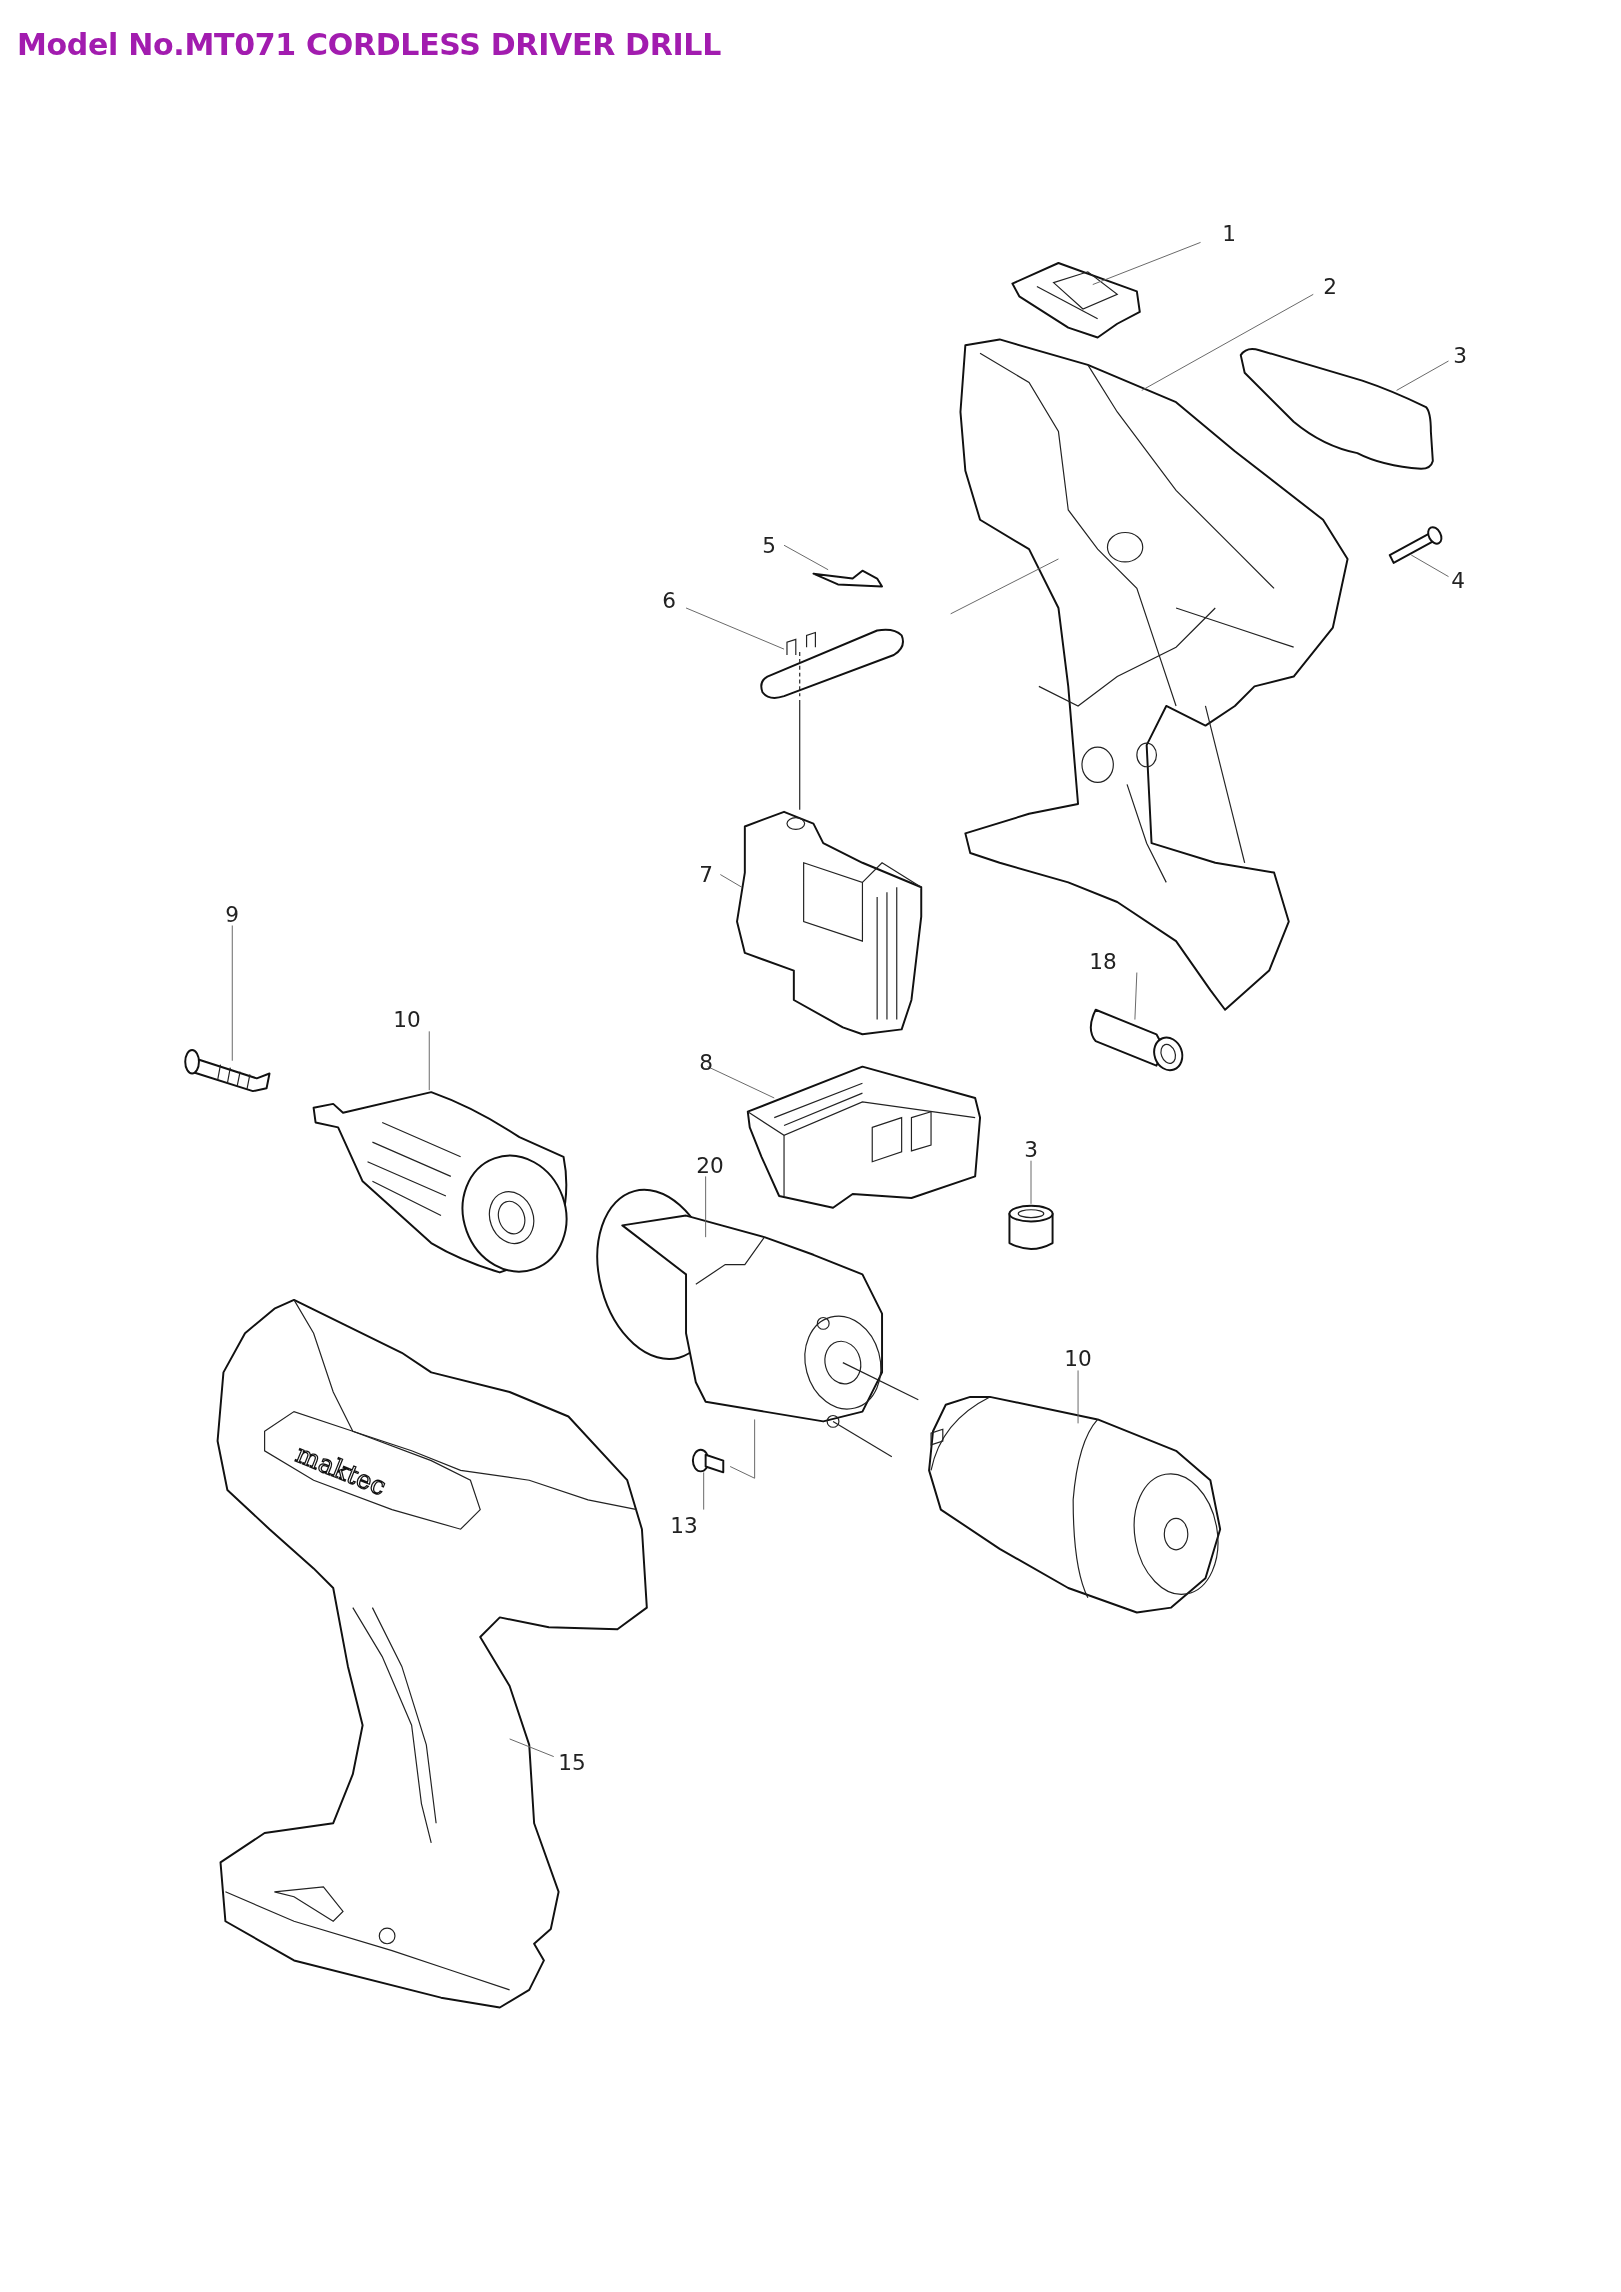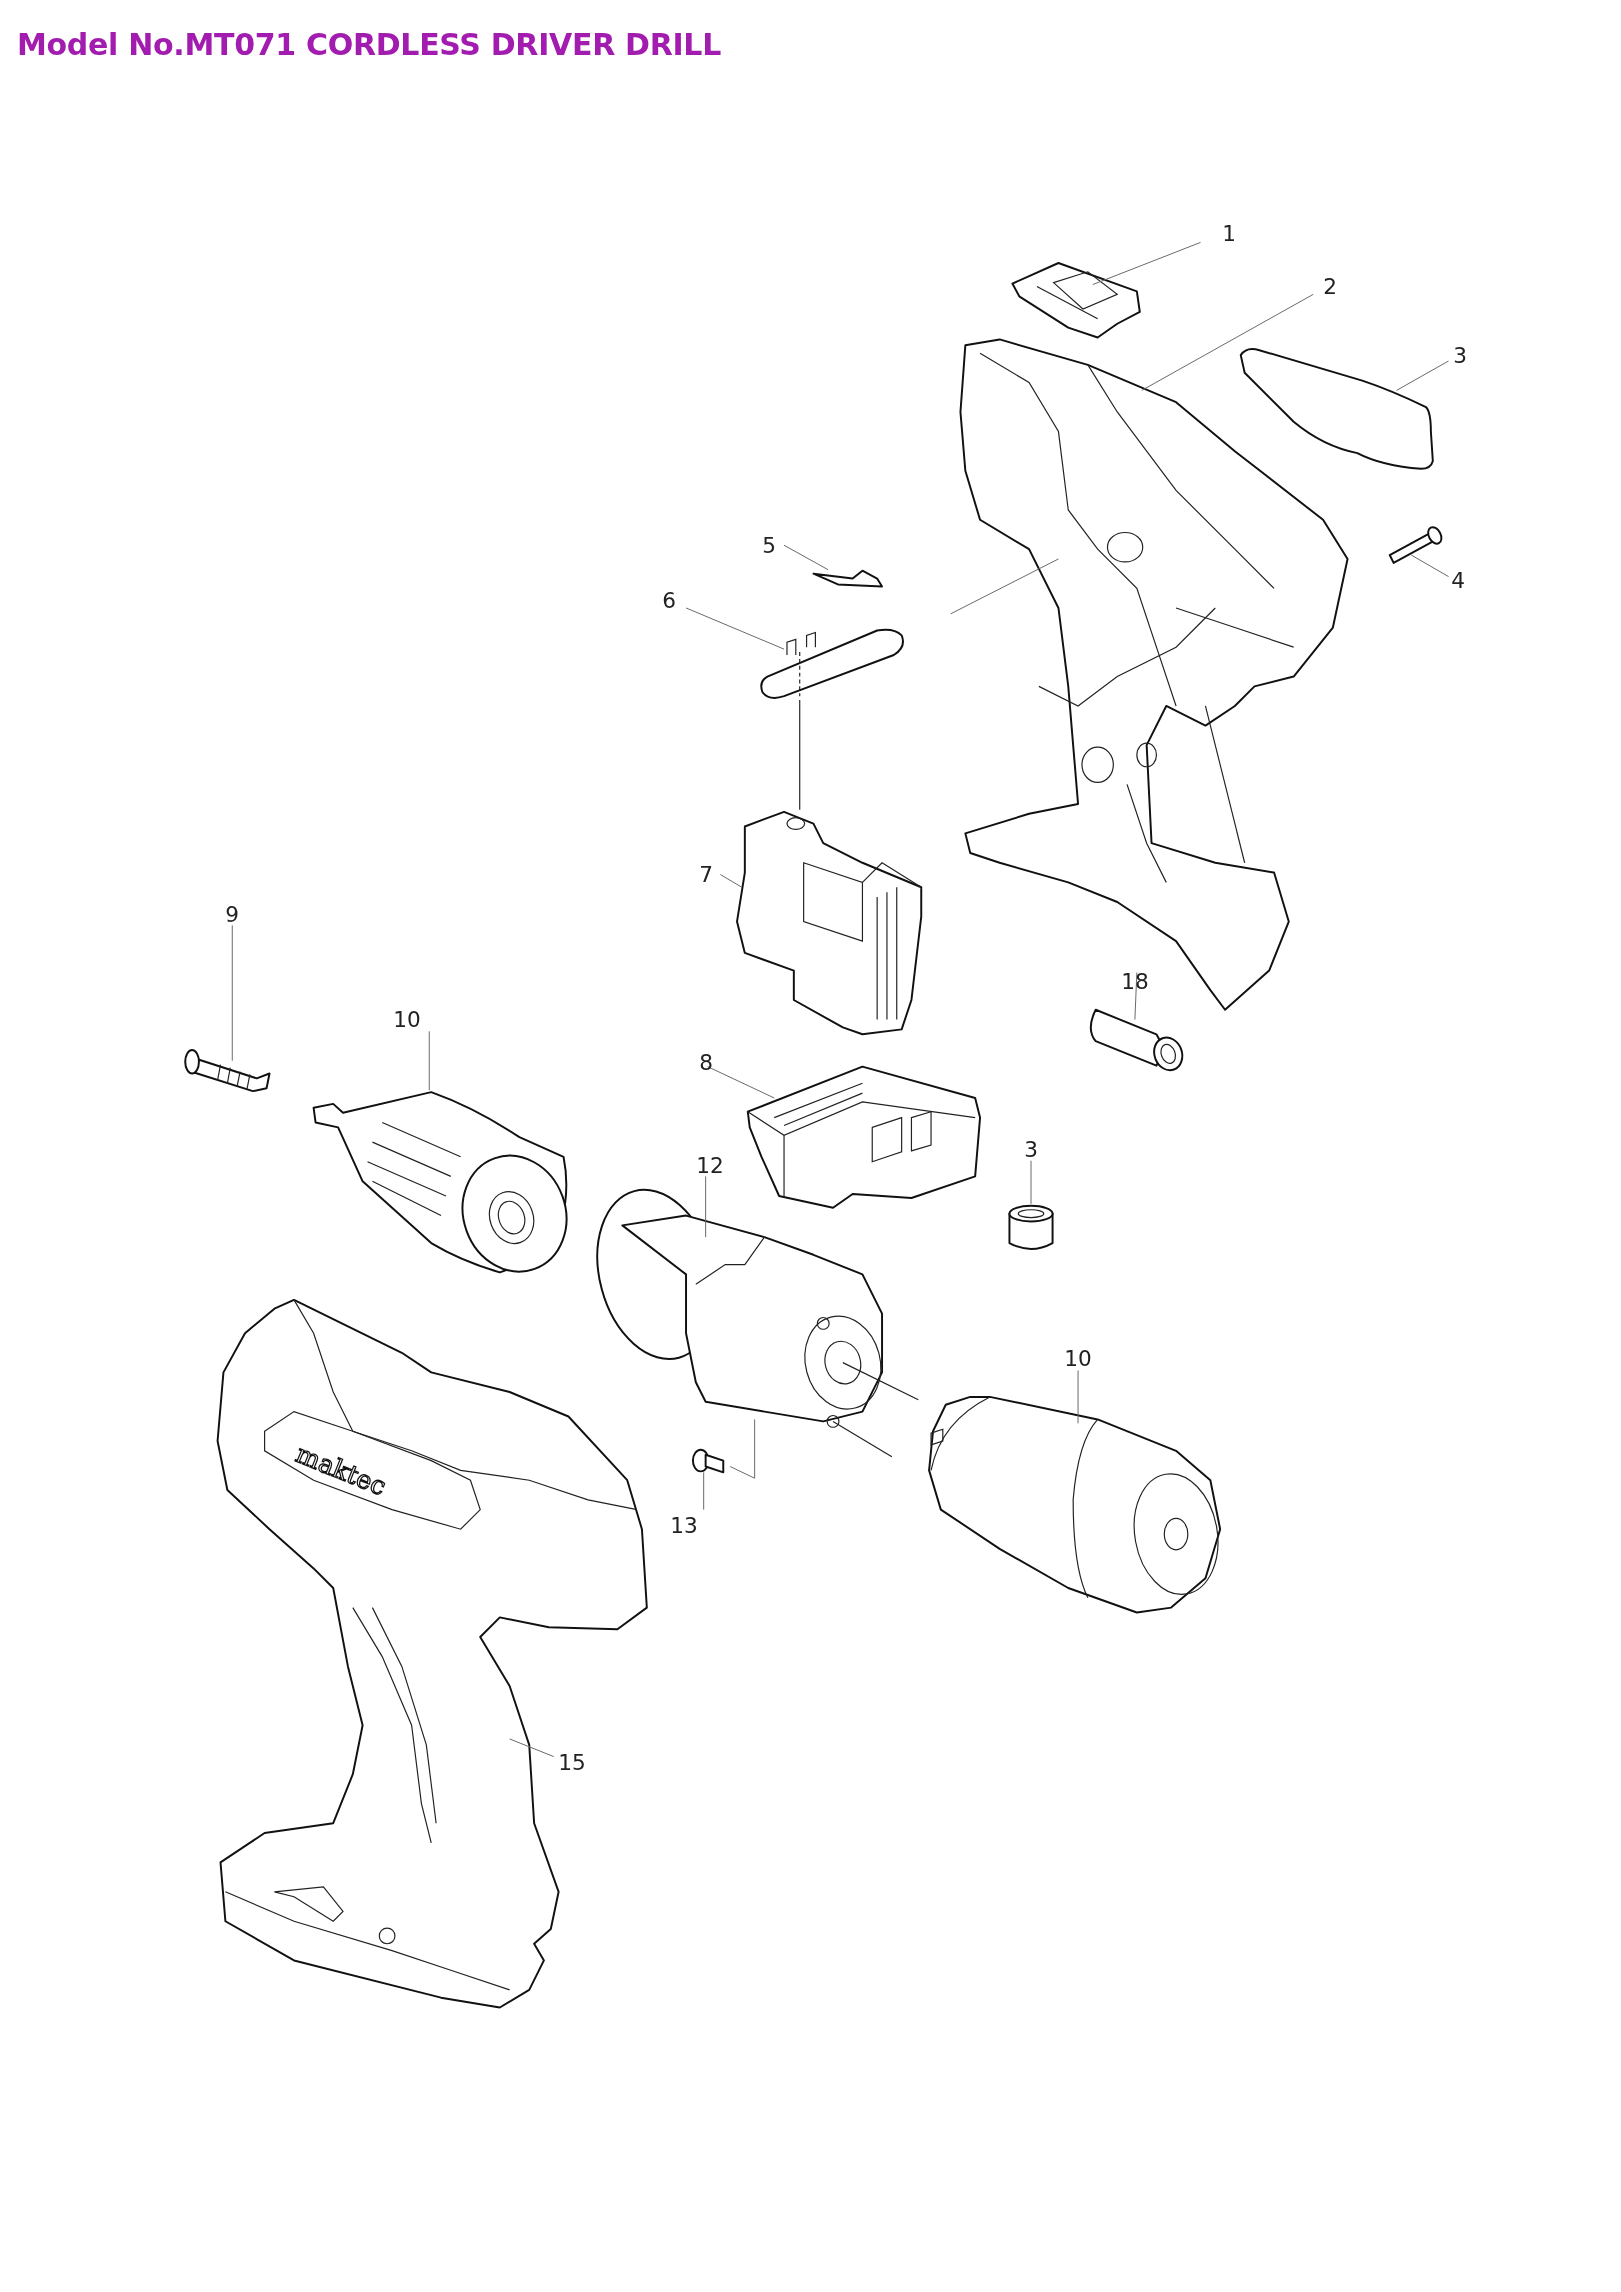--- a/index.html
+++ b/index.html
@@ -164,19 +164,19 @@
 <div class="label" style="left:1229px;top:233px;">1</div>
 <div class="label" style="left:1330px;top:286px;">2</div>
 <div class="label" style="left:1460px;top:355px;">3</div>
 <div class="label" style="left:1458px;top:580px;">4</div>
 <div class="label" style="left:769px;top:545px;">5</div>
 <div class="label" style="left:669px;top:600px;">6</div>
 <div class="label" style="left:706px;top:874px;">7</div>
 <div class="label" style="left:706px;top:1062px;">8</div>
 <div class="label" style="left:232px;top:914px;">9</div>
 <div class="label" style="left:407px;top:1019px;">10</div>
-<div class="label" style="left:710px;top:1165px;">12</div>
+<div class="label" style="left:710px;top:1165px;">20</div>
 <div class="label" style="left:1078px;top:1358px;">10</div>
 <div class="label" style="left:684px;top:1525px;">13</div>
 <div class="label" style="left:572px;top:1762px;">15</div>
 <div class="label" style="left:1031px;top:1149px;">3</div>
-<div class="label" style="left:1135px;top:961px;margin-top:20px;">18</div>
+<div class="label" style="left:1103px;top:961px;">18</div>
 
 
 </body></html>

